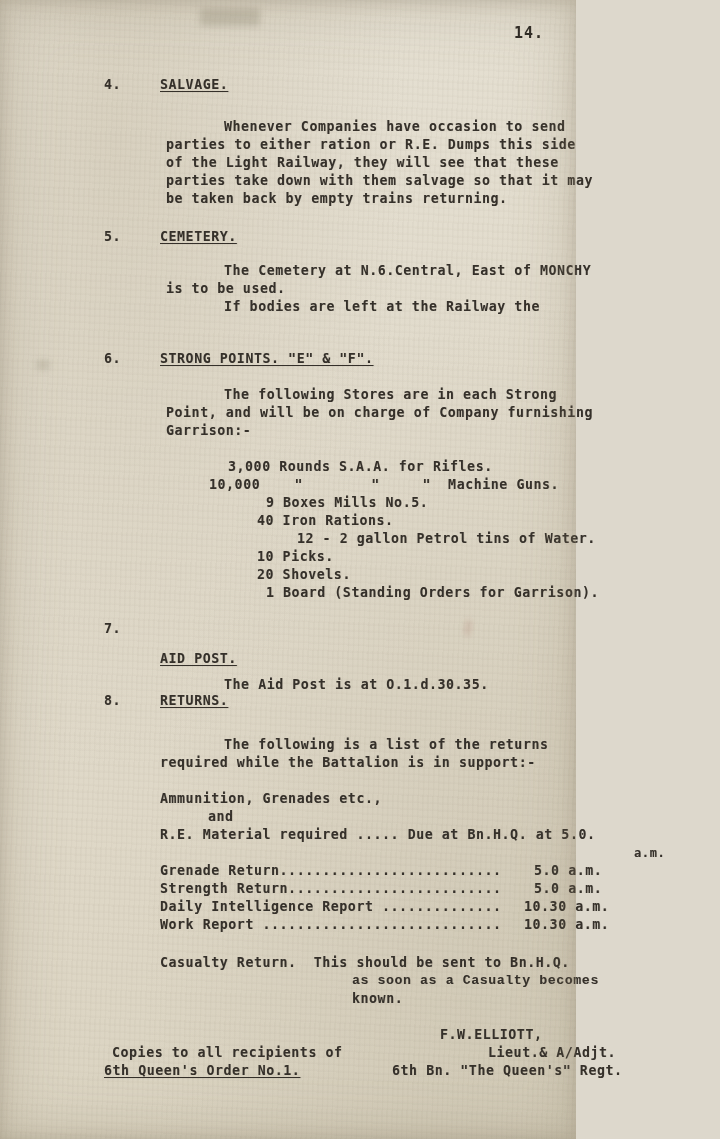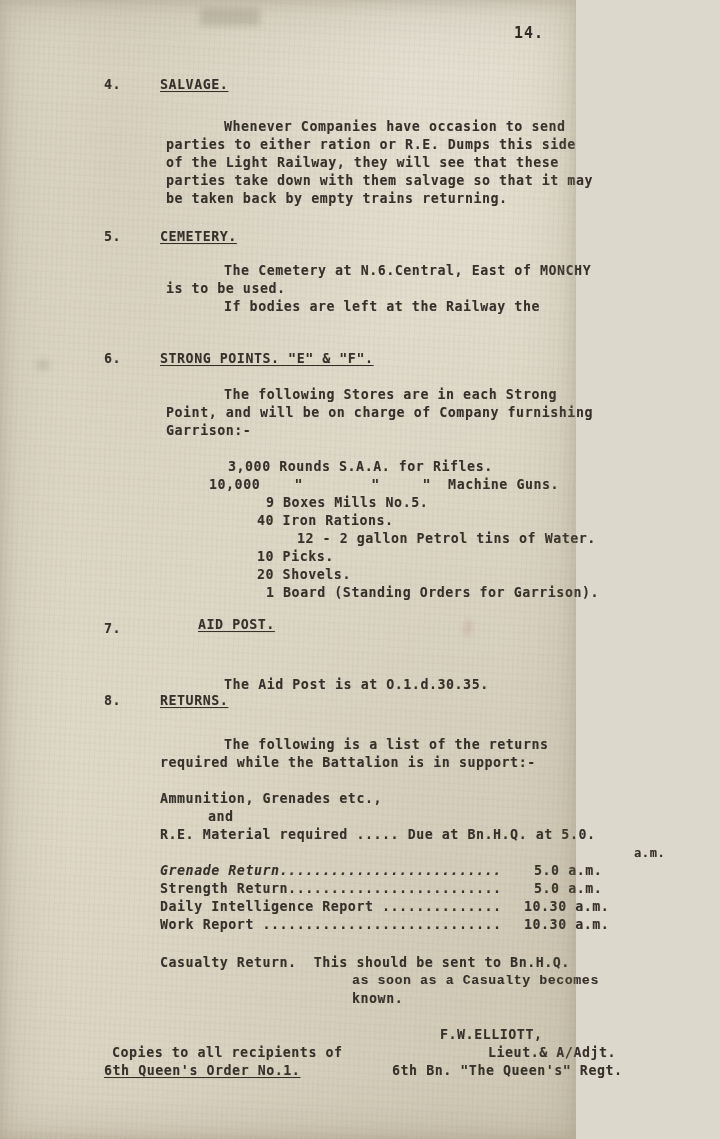--- a/index.html
+++ b/index.html
@@ -129,35 +129,35 @@
   <div class="txt" style="left:228px; top:458px;">3,000 Rounds S.A.A. for Rifles.</div>
   <div class="txt" style="left:209px; top:476px;">10,000    "        "     "  Machine Guns.</div>
   <div class="txt" style="left:266px; top:494px;">9 Boxes Mills No.5.</div>
   <div class="txt" style="left:257px; top:512px;">40 Iron Rations.</div>
   <div class="txt" style="left:273px; top:530px;margin-left:24px;">12 - 2 gallon Petrol tins of Water.</div>
   <div class="txt" style="left:257px; top:548px;">10 Picks.</div>
   <div class="txt" style="left:257px; top:566px;">20 Shovels.</div>
   <div class="txt" style="left:266px; top:584px;">1 Board (Standing Orders for Garrison).</div>
 
   <div class="num txt" style="left:104px; top:620px;">7.</div>
-  <div class="txt u" style="left:160px; top:616px;margin-left:38px;">AID POST.</div>
+  <div class="txt u" style="left:160px; top:650px;">AID POST.</div>
   <div class="txt" style="left:224px; top:658px;margin-top:18px;">The Aid Post is at O.1.d.30.35.</div>
 
   <div class="num txt" style="left:104px; top:692px;">8.</div>
   <div class="txt u" style="left:160px; top:692px;">RETURNS.</div>
 
   <div class="txt" style="left:224px; top:736px;">The following is a list of the returns</div>
   <div class="txt" style="left:160px; top:754px;">required while the Battalion is in support:-</div>
 
   <div class="txt" style="left:160px; top:790px;text-align:center;">Ammunition, Grenades etc.,</div>
   <div class="txt" style="left:208px; top:808px;">and</div>
   <div class="txt" style="left:160px; top:826px;">R.E. Material required ..... Due at Bn.H.Q. at 5.0.</div>
   <div class="txt" style="left:634px; top:844px; font-size:12px;text-align:right;">a.m.</div>
 
-  <div class="txt" style="left:160px; top:862px;font-style:italic;">Grenade Return..........................</div>
+  <div class="txt" style="left:160px; top:862px;">Grenade Return..........................</div>
   <div class="txt" style="left:534px; top:862px;">5.0 a.m.</div>
 
   <div class="txt" style="left:160px; top:880px;">Strength Return.........................</div>
   <div class="txt" style="left:534px; top:880px;">5.0 a.m.</div>
 
   <div class="txt" style="left:160px; top:898px;">Daily Intelligence Report ..............</div>
   <div class="txt" style="left:524px; top:898px;">10.30 a.m.</div>
 
   <div class="txt" style="left:160px; top:916px;">Work Report ............................</div>
   <div class="txt" style="left:524px; top:916px;">10.30 a.m.</div>

